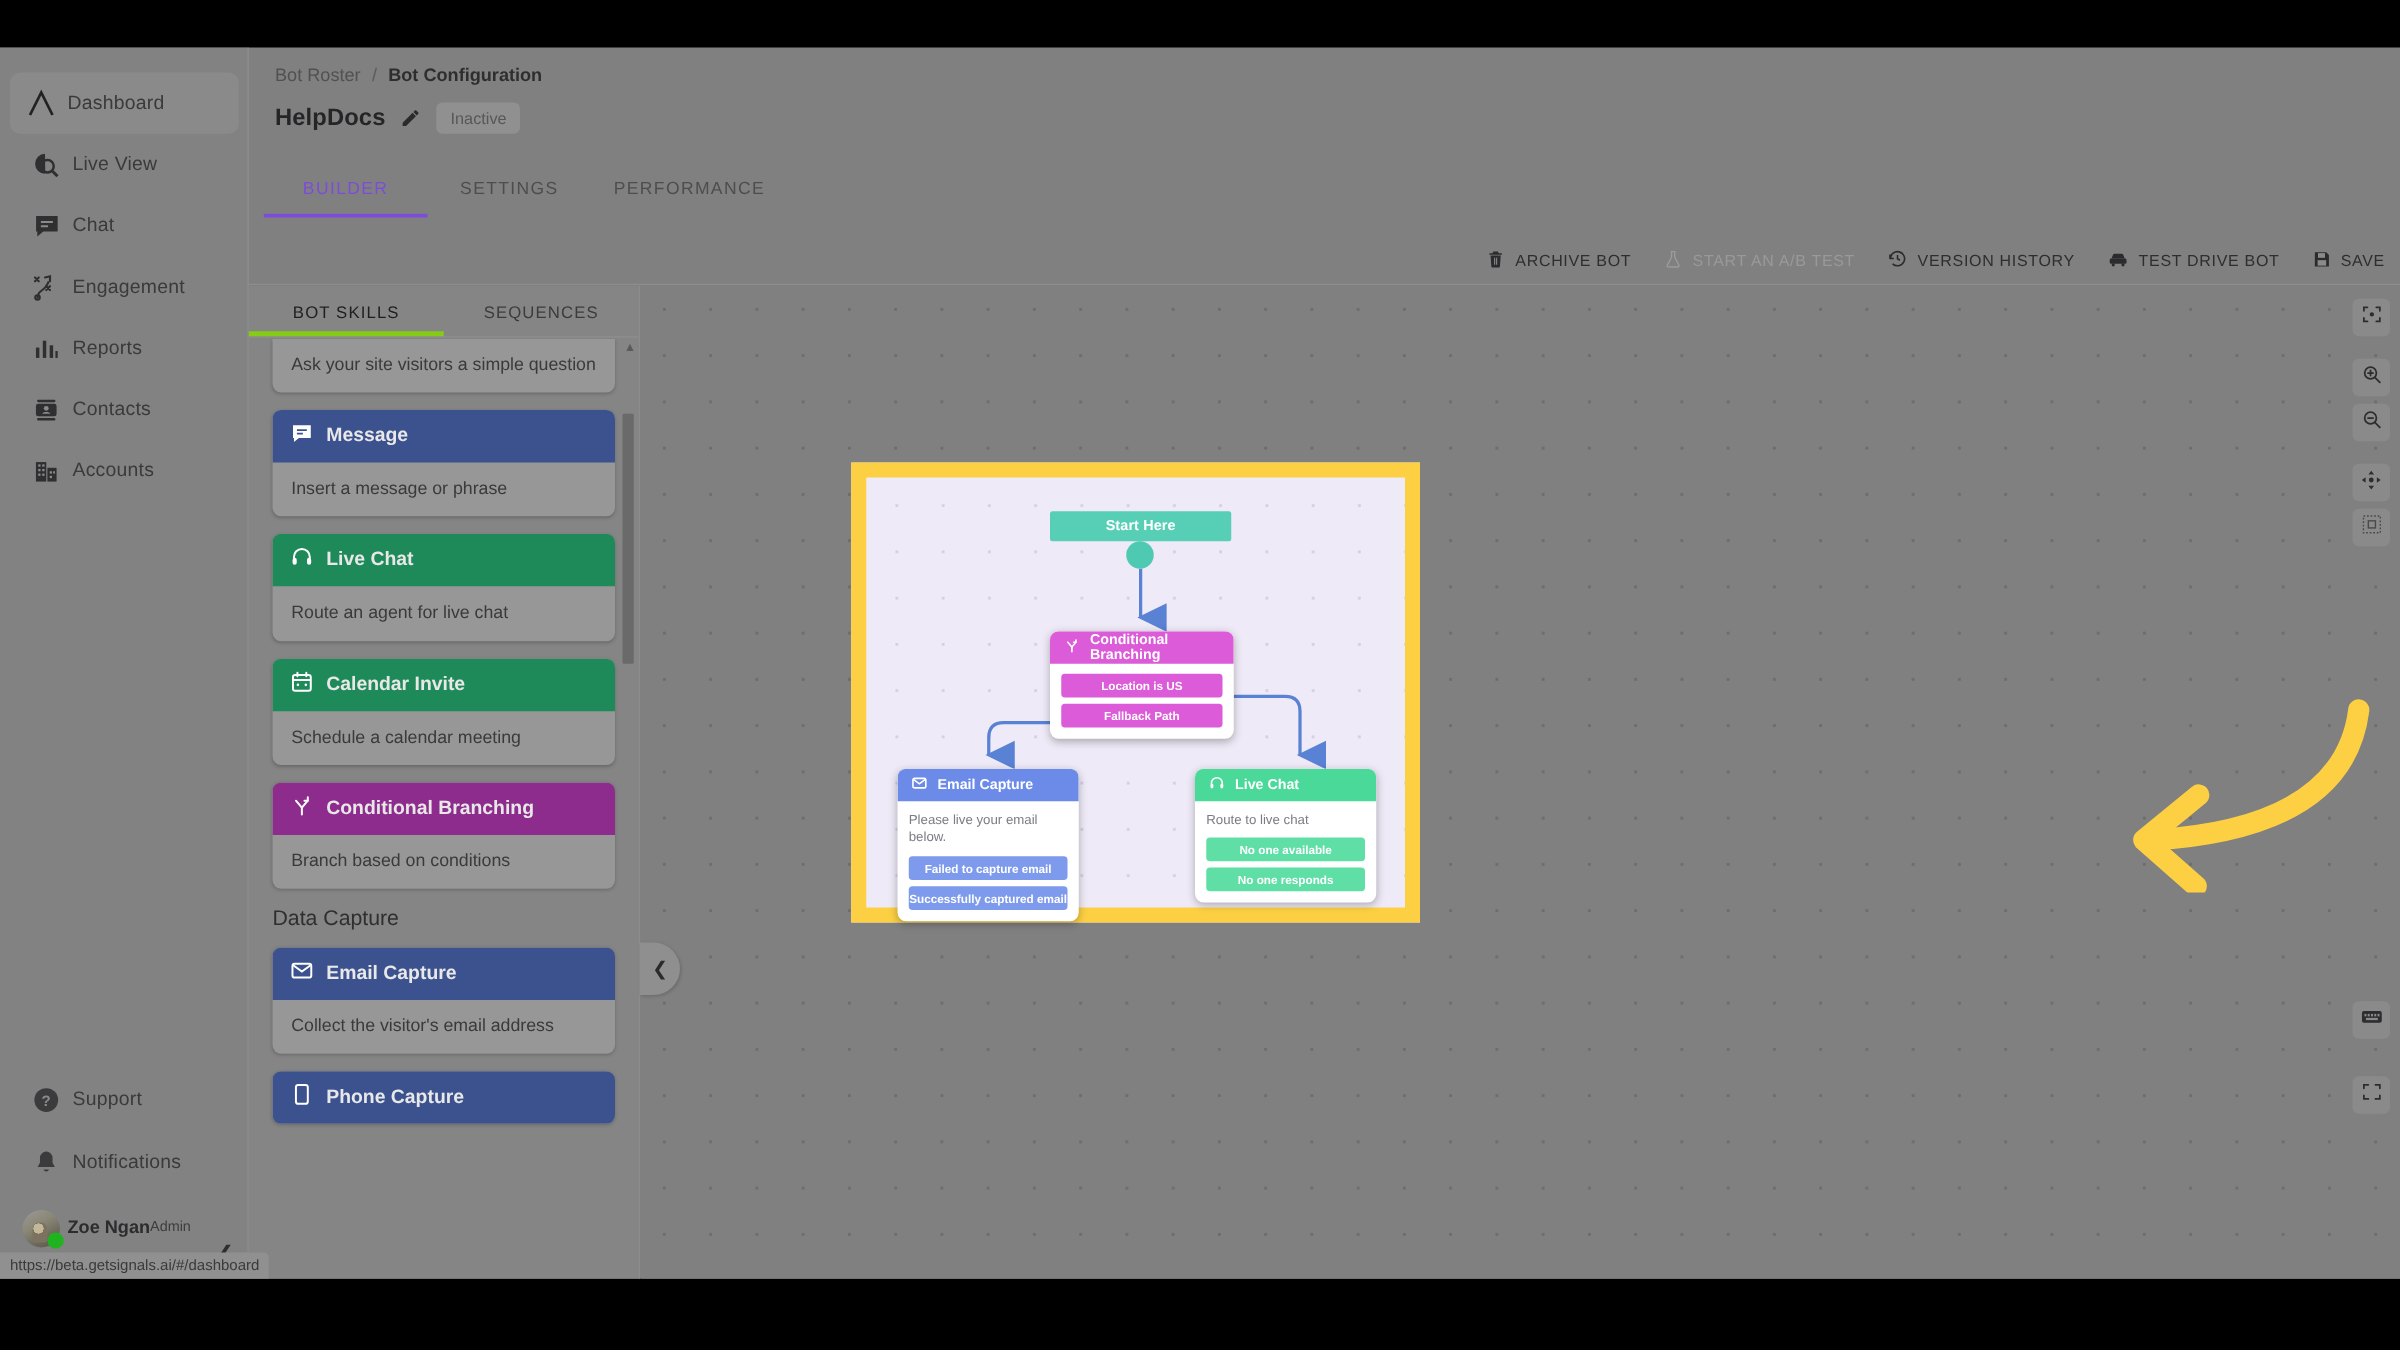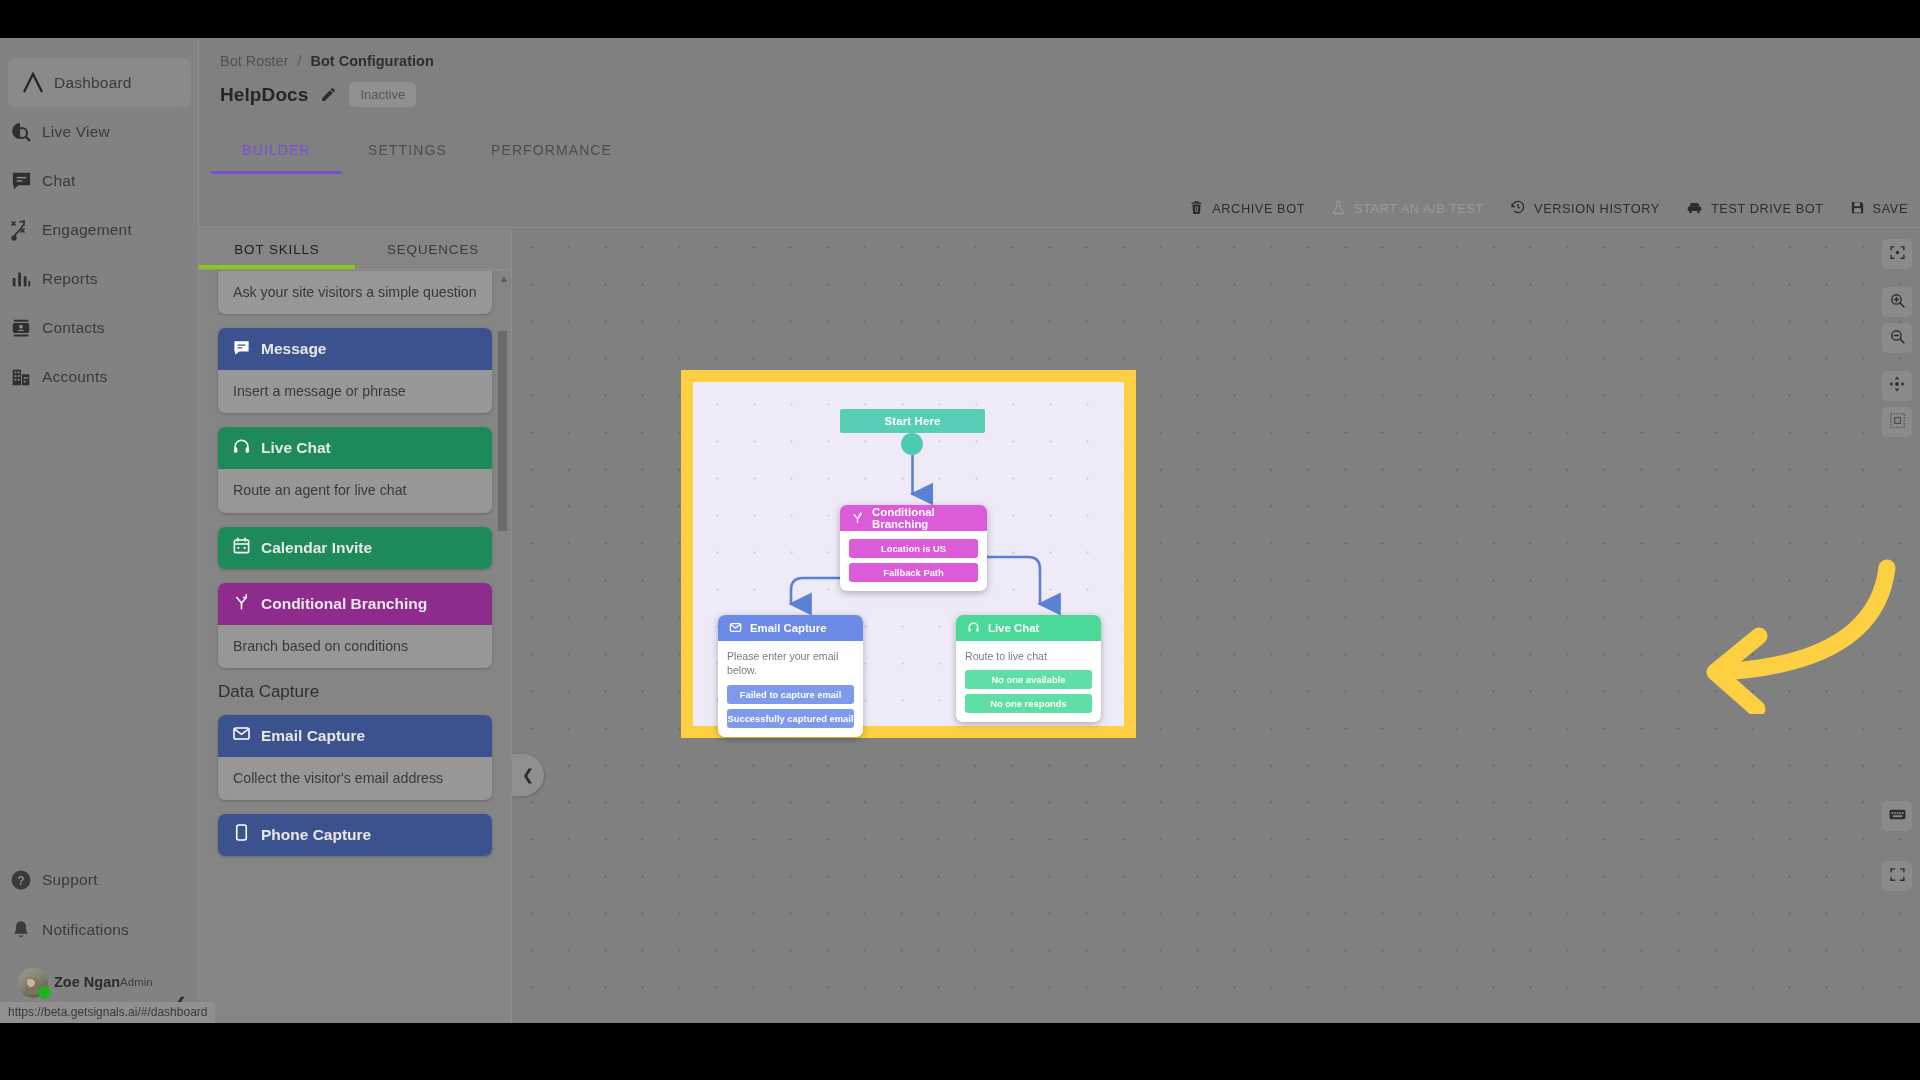--- a/index.html
+++ b/index.html
@@ -26,21 +26,21 @@
   
   .sidebar {
     position: absolute; left: 0; top: 0;
     width: 199px; height: 985px;
     background: #828282;
     border-right: 1px solid #8e8e8e;
   }
   .nav-list { position: absolute; top: 20px; left: 0; width: 199px; }
   .nav-item {
     display: flex; align-items: center;
-    height: 49px; padding-left: 0;
+    height: 49px; padding-left: 16px;
     cursor: pointer;
     color: #3b3b3d;
     font-size: 15.5px;
     letter-spacing: .2px;
   }
   .nav-item.active {
     background: #8a8a8a;
     border-radius: 8px;
     margin: 0 8px;
     padding-left: 4px;
@@ -518,20 +518,21 @@
                   <rect x="3" y="5" width="18" height="16" rx="2.2"></rect>
                   <line x1="3" y1="10" x2="21" y2="10"></line>
                   <line x1="7.5" y1="2.8" x2="7.5" y2="6.2" stroke-linecap="round"></line>
                   <line x1="16.5" y1="2.8" x2="16.5" y2="6.2" stroke-linecap="round"></line>
                   <circle cx="8" cy="15" r="1.3" fill="#fff" stroke="none"></circle>
                   <circle cx="16" cy="15" r="1.3" fill="#fff" stroke="none"></circle>
                 </svg>
             </span>
             <span>Calendar Invite</span>
           </div>
+          <div class="card-body">Schedule a calendar meeting</div>
         </div>
 
         <div class="card">
           <div class="card-head" style="background:#8D2C8D;">
             <span>
               <svg width="19" height="19" viewBox="0 0 24 24" fill="none" stroke="#fff" stroke-width="2" stroke-linecap="round">
                   <path d="M12 21v-7"></path>
                   <path d="M12 14 6 7"></path>
                   <path d="M12 14l6-7"></path>
                   <path d="M18 7V3.6M18 7h-3.4"></path>
@@ -624,21 +625,21 @@
           <div class="fc-head">
             <span>
               <svg width="13" height="13" viewBox="0 0 24 24" fill="none" stroke="#fff" stroke-width="2.4">
                   <rect x="2.5" y="5" width="19" height="14" rx="2.2"></rect>
                   <path d="M3.2 6.5 12 13l8.8-6.5"></path>
                 </svg>
             </span>
             <span>Email Capture</span>
           </div>
           <div class="fc-body">
-            <div class="fc-text">Please enter your email below.</div>
+            <div class="fc-text">Please live your email below.</div>
             <div class="fc-opt">Failed to capture email</div>
             <div class="fc-opt">Successfully captured email</div>
           </div>
         </div>
 
         <div class="node node-chat flow-card">
           <div class="fc-head">
             <span>
               <svg width="13" height="13" viewBox="0 0 24 24" fill="none" stroke="#fff" stroke-width="2.4">
                   <path d="M4 14v-2a8 8 0 0 1 16 0v2"></path>

